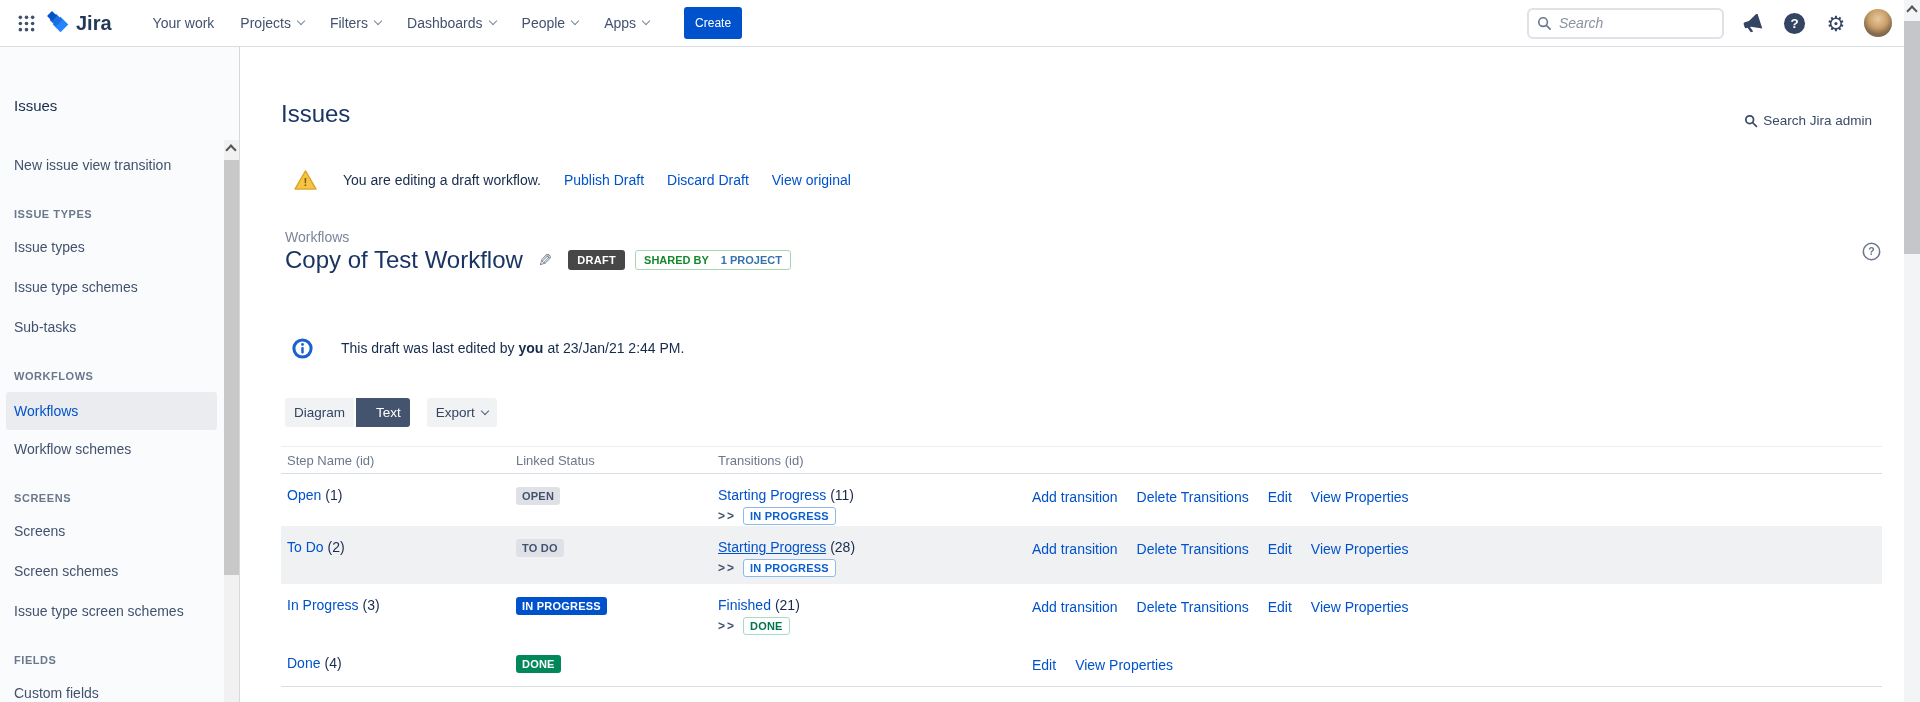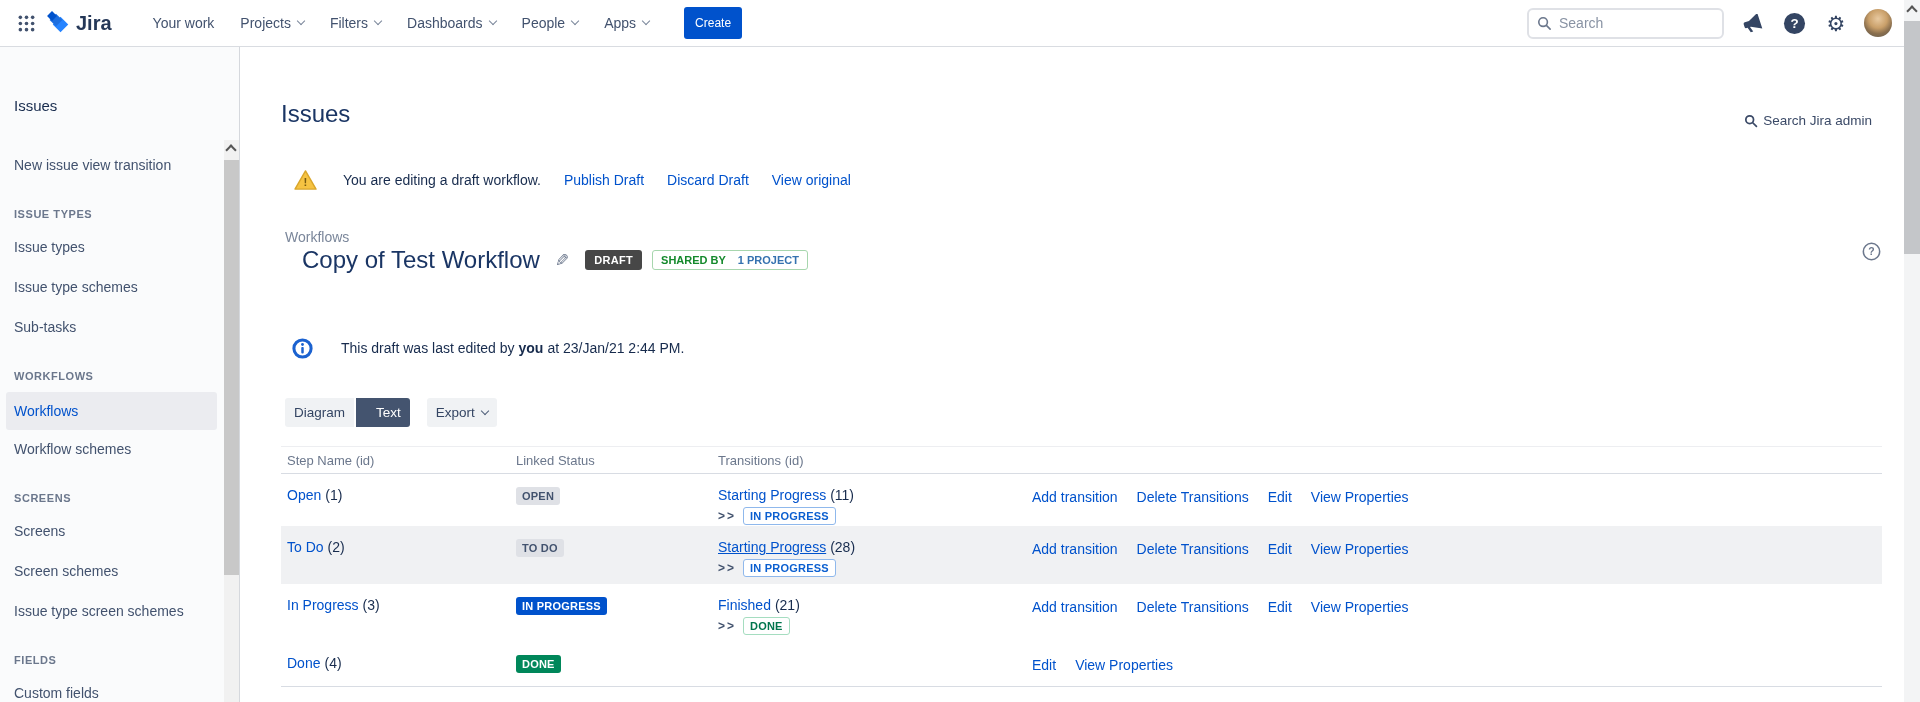--- a/index.html
+++ b/index.html
@@ -18,21 +18,21 @@
     font-size:14px; color:#42526E; cursor:pointer; white-space:nowrap; }
   .chev { display:inline-block; width:6px; height:6px; border-right:1.6px solid #7A869A;
     border-bottom:1.6px solid #7A869A; transform:rotate(45deg); margin-left:7px; margin-top:-4px; }
   .chev.dk { border-color:#505F79; }
   .create-btn { margin-left:22px; height:32px; padding:0 11px; background:#0052CC; color:#fff;
     font-size:12px; border:none; border-radius:3px; cursor:pointer; font-family:inherit; }
   .spacer { flex:1; }
   .searchbox { display:flex; align-items:center; width:197px; height:31px;
     border:2px solid #DFE1E6; border-radius:6px; padding:0 8px; background:#fff; }
   .searchbox input { border:none; outline:none; flex:1; font-size:14px; margin-left:7px;
-    font-family:inherit; color:#172B4D; min-width:0; }
+    font-family:inherit; color:#172B4D; min-width:0;font-style:italic; }
   .searchbox input::placeholder { color:#8993A4; }
   .nav-ico { display:flex; align-items:center; justify-content:center; width:28px; height:28px;
     margin-left:14px; cursor:pointer; }
   .gear-glyph { font-size:21px; color:#344563; line-height:1; }
   .avatar { width:28px; height:28px; border-radius:50%; margin-left:14px; margin-right:12px; cursor:pointer;
     background:radial-gradient(circle at 50% 35%, #e8c9a0 0%, #caa06a 40%, #8a6f4e 65%, #5d5a52 100%); }
 
   
   .main-scroll { position:absolute; right:0; top:0; width:16px; height:702px; background:#F3F4F5; }
   .scroll-arrow { position:absolute; left:4px; width:8px; height:8px;
@@ -61,21 +61,21 @@
   .admin-search { position:absolute; right:32px; top:66px; display:flex; align-items:center; gap:5px;
     font-size:13.5px; color:#3B4A67; cursor:pointer; text-decoration:none; }
 
   .banner { position:absolute; left:54px; top:120px; display:flex; align-items:center; height:26px; }
   .banner-msg { margin-left:26px; font-size:14px; color:#172B4D; }
   .banner a { margin-left:23px; font-size:14px; color:#0052CC; text-decoration:none; cursor:pointer; }
 
   .breadcrumb { position:absolute; left:45px; top:182px; font-size:14px; color:#7A869A;
     text-decoration:none; cursor:pointer; }
   .title-row { position:absolute; left:45px; top:199px; display:flex; align-items:center; }
-  .wf-title { font-size:24px; font-weight:500; color:#1a3564;margin-left:17px; }
+  .wf-title { font-size:24px; font-weight:500; color:#1a3564; }
   .pencil { margin-left:15px; font-size:17px; color:#6B778C; cursor:pointer; transform:scaleX(-1); }
   .draft-badge { margin-left:16px; background:#474747; color:#fff; font-size:11px; font-weight:700;
     padding:4px 9px; border-radius:3px; letter-spacing:.03em; }
   .shared-badge { margin-left:10px; display:flex; gap:12px; border:1px solid #A7D6AE; border-radius:3px;
     padding:3px 8px; font-size:11px; font-weight:700; background:#fff; cursor:pointer; }
   .shared-badge .pfx { color:#14892C; }
   .shared-badge .cnt { color:#3572B0; }
   .help-circle { position:absolute; right:23px; top:195px; cursor:pointer; }
 
   .info-row { position:absolute; left:52px; top:290px; display:flex; align-items:center; height:22px; }

